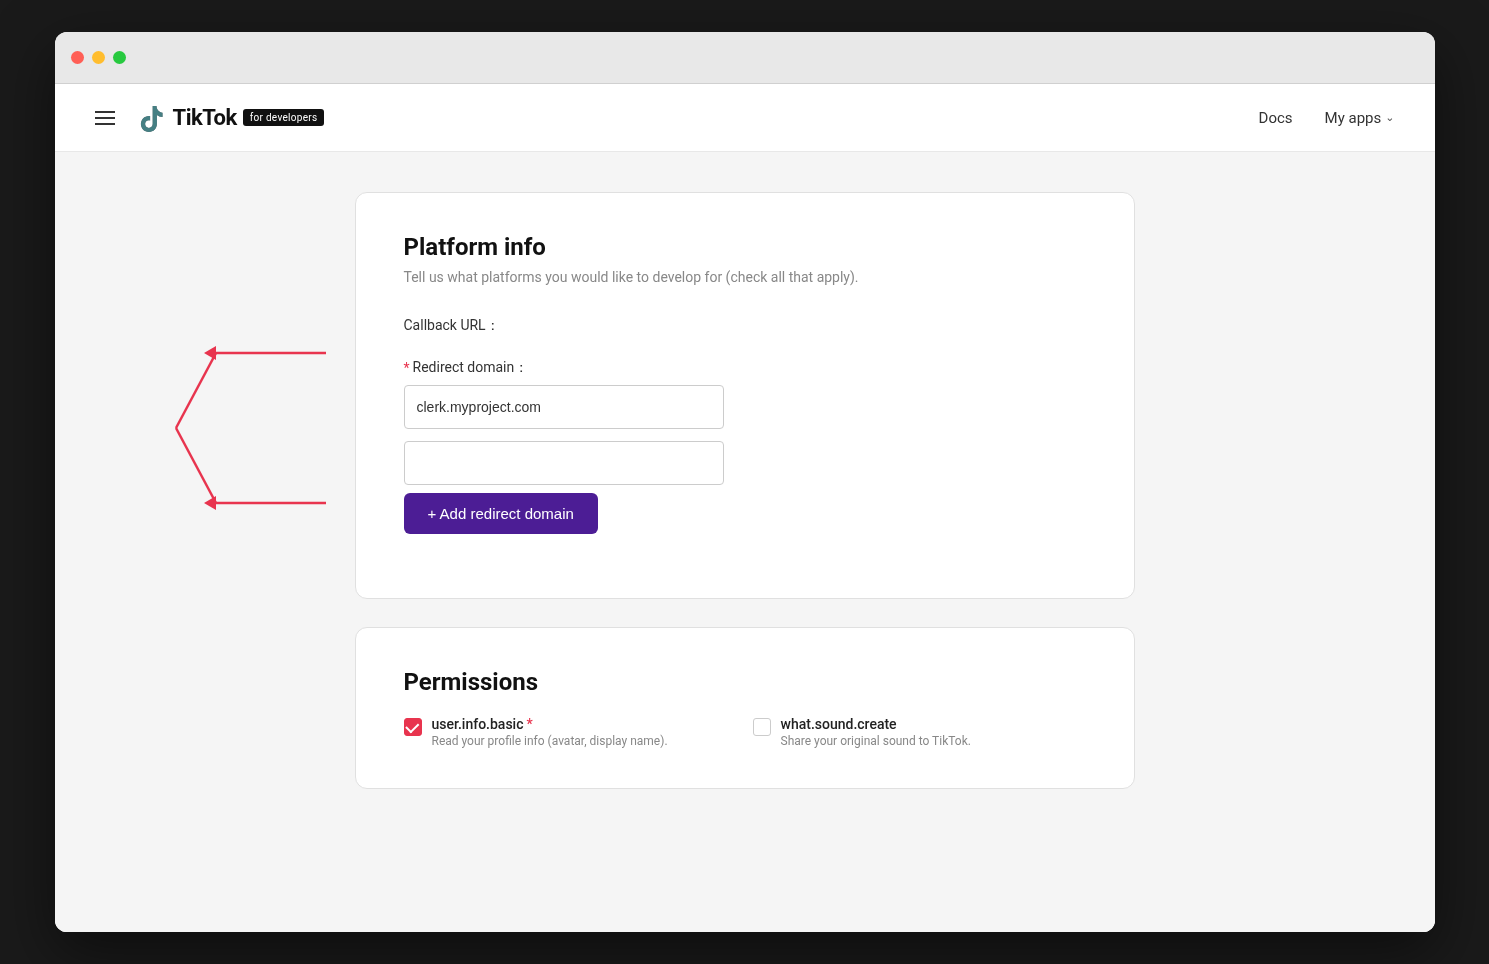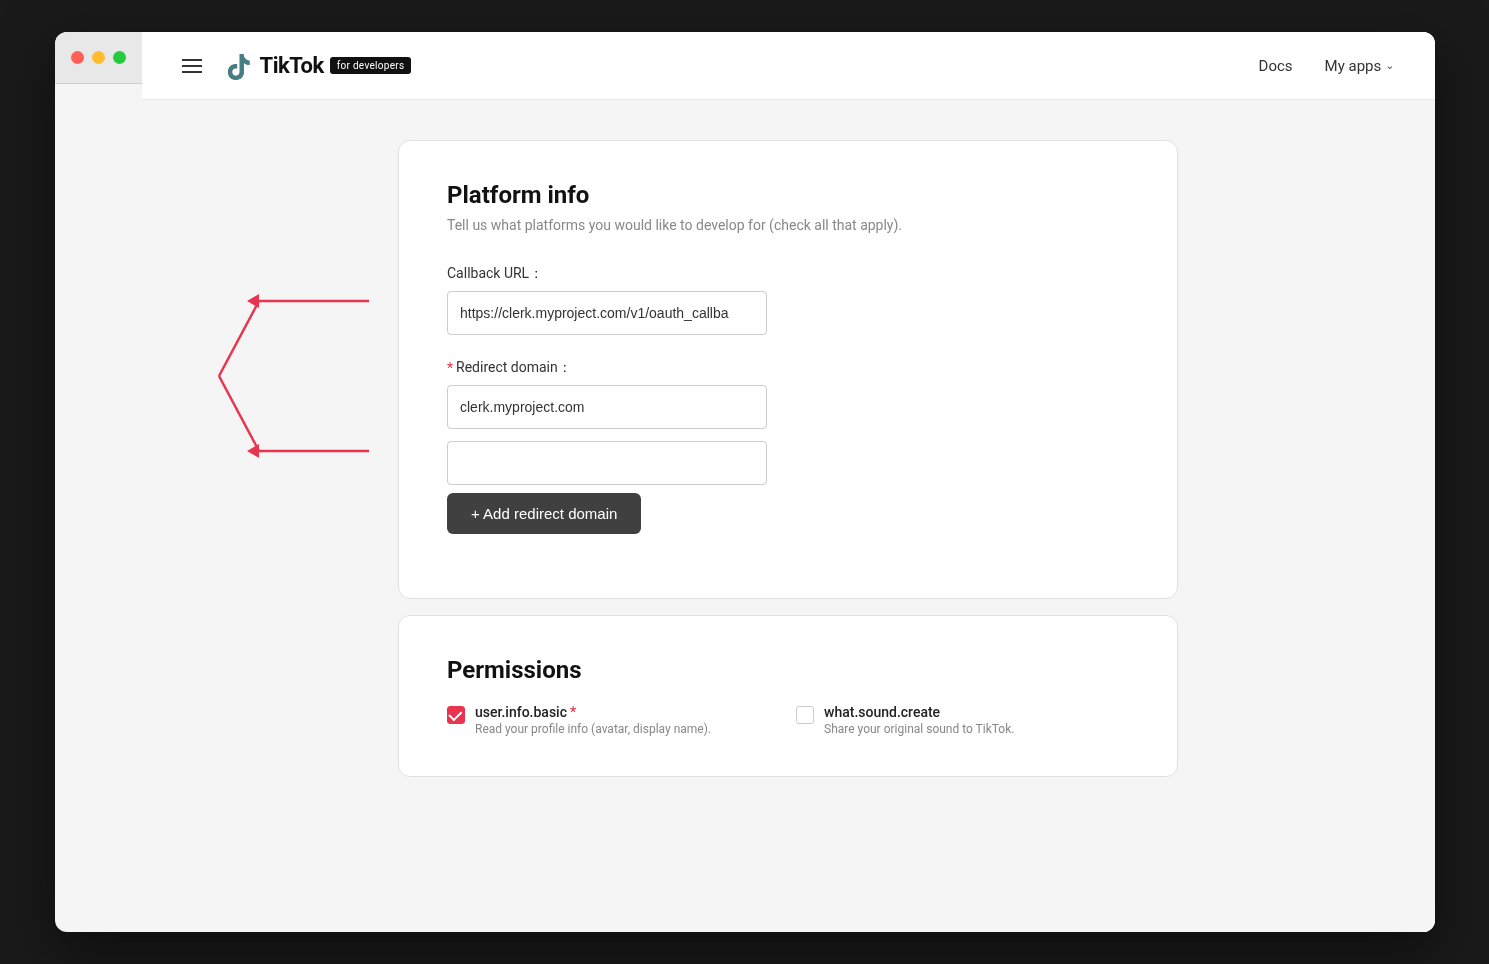--- a/index.html
+++ b/index.html
@@ -11,21 +11,21 @@
       min-height: 100vh;
       font-family: -apple-system, BlinkMacSystemFont, 'Segoe UI', Roboto, sans-serif;
     }
     .browser-window {
       width: 1380px;
       height: 900px;
       background: #f5f5f5;
       border-radius: 12px;
       overflow: hidden;
       display: flex;
-      flex-direction: row;
+      flex-direction: column;
       box-shadow: 0 20px 60px rgba(0,0,0,0.5);
     }
     .title-bar {
       background: #e8e8e8;
       height: 52px;
       display: flex;
       align-items: center;
       padding: 0 16px;
       gap: 8px;
       flex-shrink: 0;
@@ -123,21 +123,21 @@
       color: #555;
     }
     
     .main-content {
       flex: 1;
       background: #f5f5f5;
       padding: 40px 0;
       display: flex;
       flex-direction: column;
       align-items: center;
-      gap: 12px;
+      gap: 24px;
     }
     .card {
       background: #fff;
       border: 1px solid #e0e0e0;
       border-radius: 12px;
       padding: 40px 48px;
       width: 780px;
       position: relative;
     }
     .card-title {
@@ -179,21 +179,21 @@
     }
     .redirect-domains {
       display: flex;
       flex-direction: column;
       gap: 12px;
     }
     .add-domain-btn {
       display: inline-flex;
       align-items: center;
       gap: 4px;
-      background: #404040;
+      background: #4c1d95;
       color: #fff;
       border: none;
       border-radius: 6px;
       padding: 12px 24px;
       font-size: 15px;
       font-weight: 500;
       cursor: pointer;
       margin-top: 8px;
     }
     
@@ -311,21 +311,20 @@
 
           <line x1="170" y1="230" x2="60" y2="230" stroke="#e8344e" stroke-width="2.5"></line>
           <polygon points="60,223 48,230 60,237" fill="#e8344e"></polygon>
         </svg>
 
         <h2 class="card-title">Platform info</h2>
         <p class="card-subtitle">Tell us what platforms you would like to develop for (check all that apply).</p>
 
         <div class="field-group">
           <div class="field-label">Callback URL：</div>
-          <input type="text" class="text-input" value="https://clerk.myproject.com/v1/oauth_callba" style="">
         </div>
 
         <div class="field-group">
           <div class="field-label">
             <span class="required">*</span>
             <span>Redirect domain：</span>
           </div>
           <div class="redirect-domains">
             <input type="text" class="text-input" value="clerk.myproject.com" style="">
             <input type="text" class="text-input" value="" style="">

